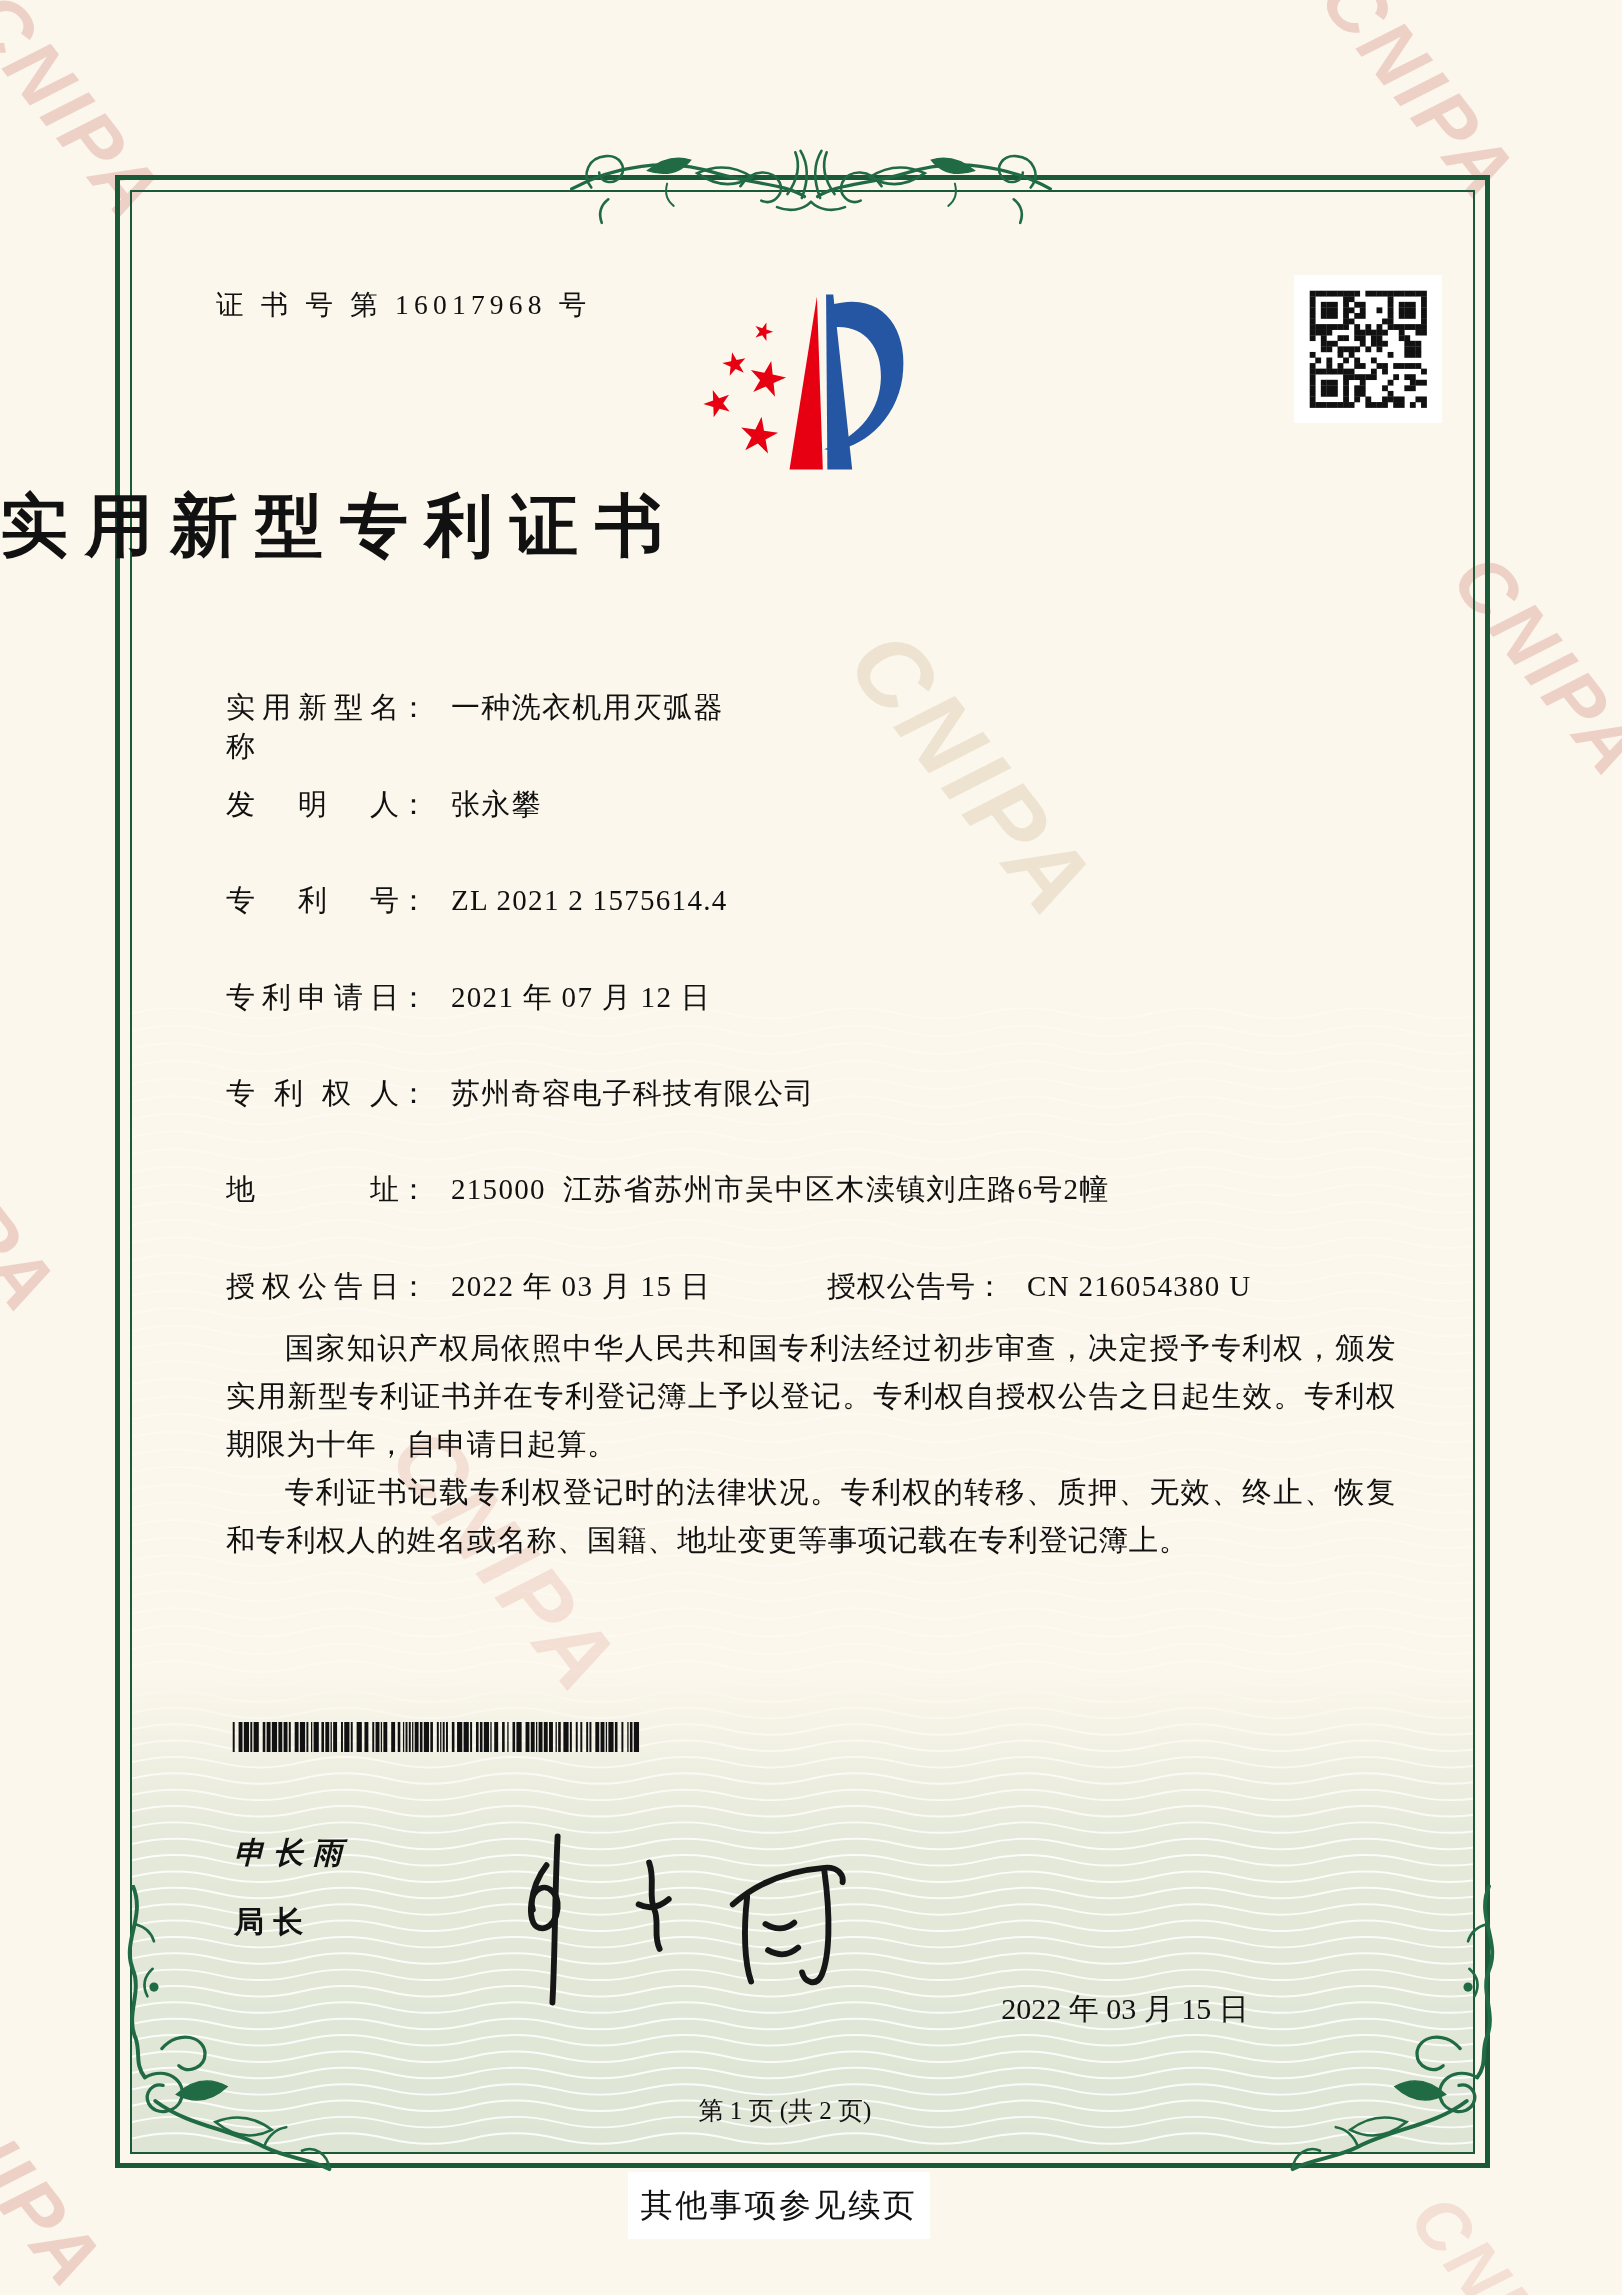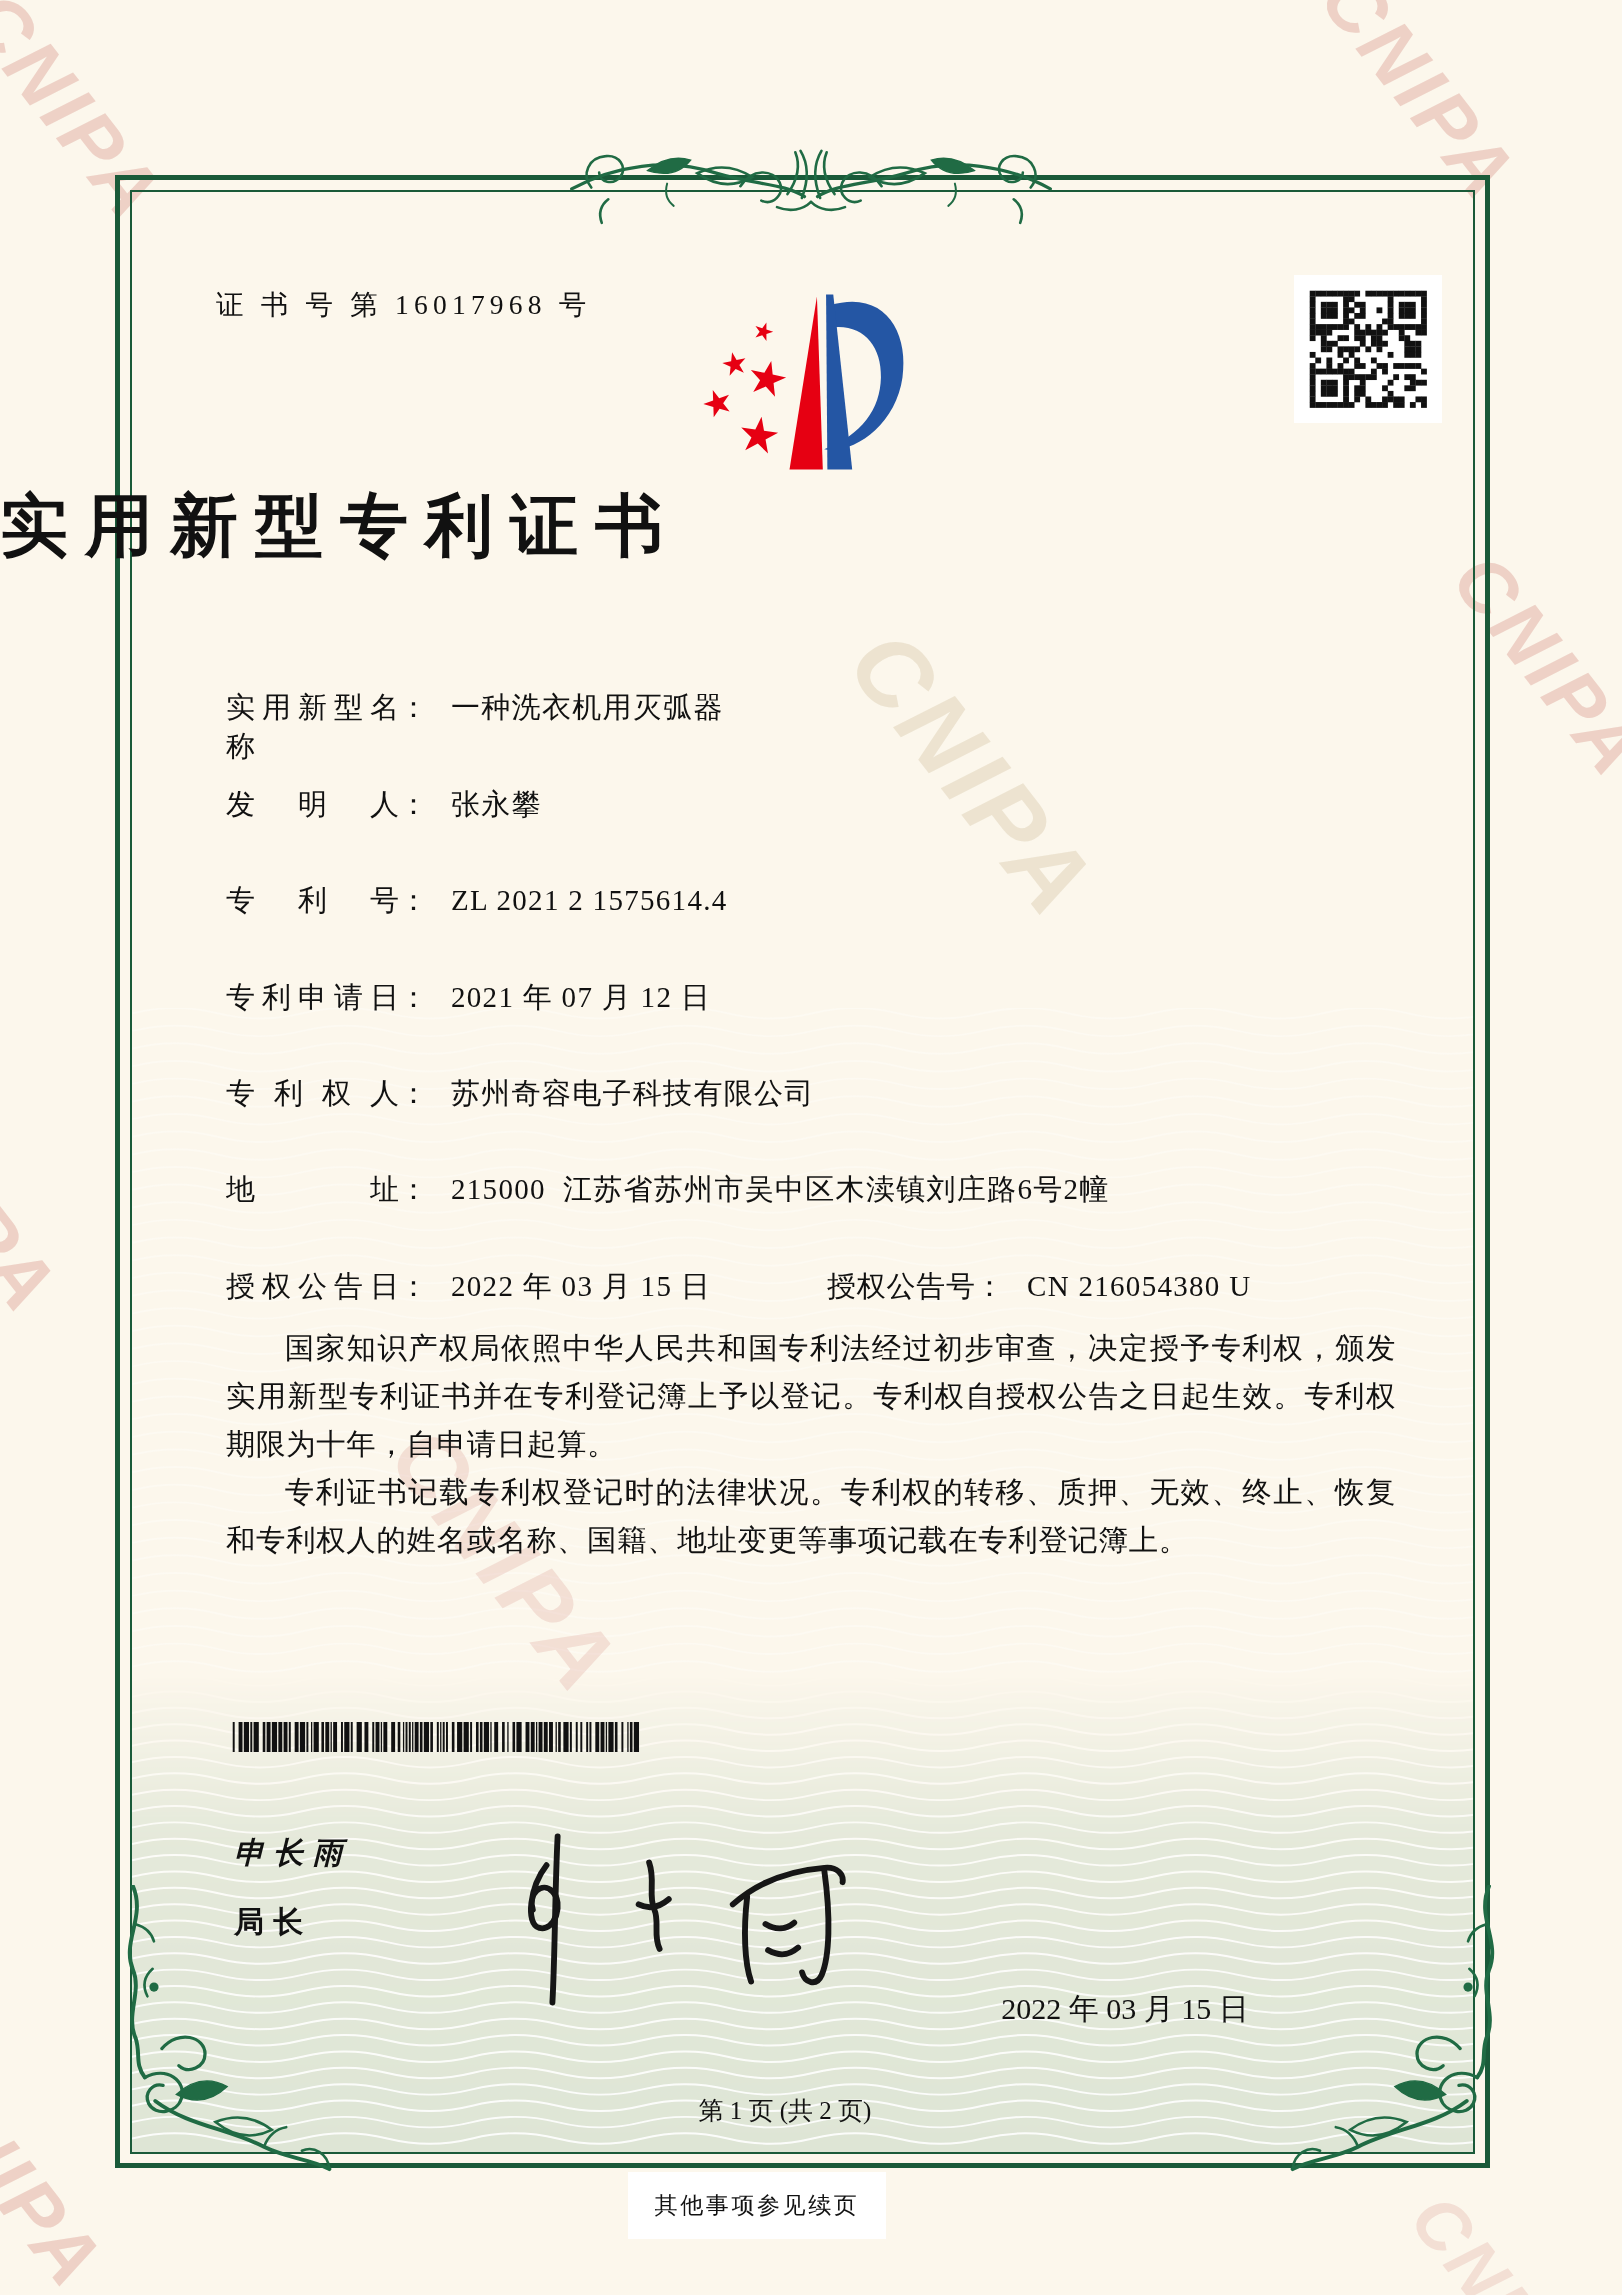--- a/index.html
+++ b/index.html
@@ -86,23 +86,23 @@
   .signature{ position:absolute; left:484px; top:1826px; z-index:5; }
   .grant-date{
     position:absolute; left:955px; top:1989px; width:340px; z-index:5;
     text-align:center; font-size:30px; white-space:pre;
   }
   .page-info{
     position:absolute; left:0; top:2094px; width:1570px; z-index:5;
     text-align:center; font-size:25px; white-space:pre;
   }
   .note-box{
-    position:absolute; left:628px; top:2172px; width:258px; height:67px;
+    position:absolute; left:628px; top:2172px; width:302px; height:67px;
     background:#ffffff; z-index:5; text-align:center;
-    font-size:23px; line-height:67px; letter-spacing:2.6px;
+    font-size:32px; line-height:67px; letter-spacing:2.6px;
   }
 </style>
 </head>
 <body>
 
 <div class="page">
 
   <span class="wm wm-pink wm-tl">CNIPA</span>
   <span class="wm wm-pink wm-tr">CNIPA</span>
   <span class="wm wm-pink wm-rm">CNIPA</span>

